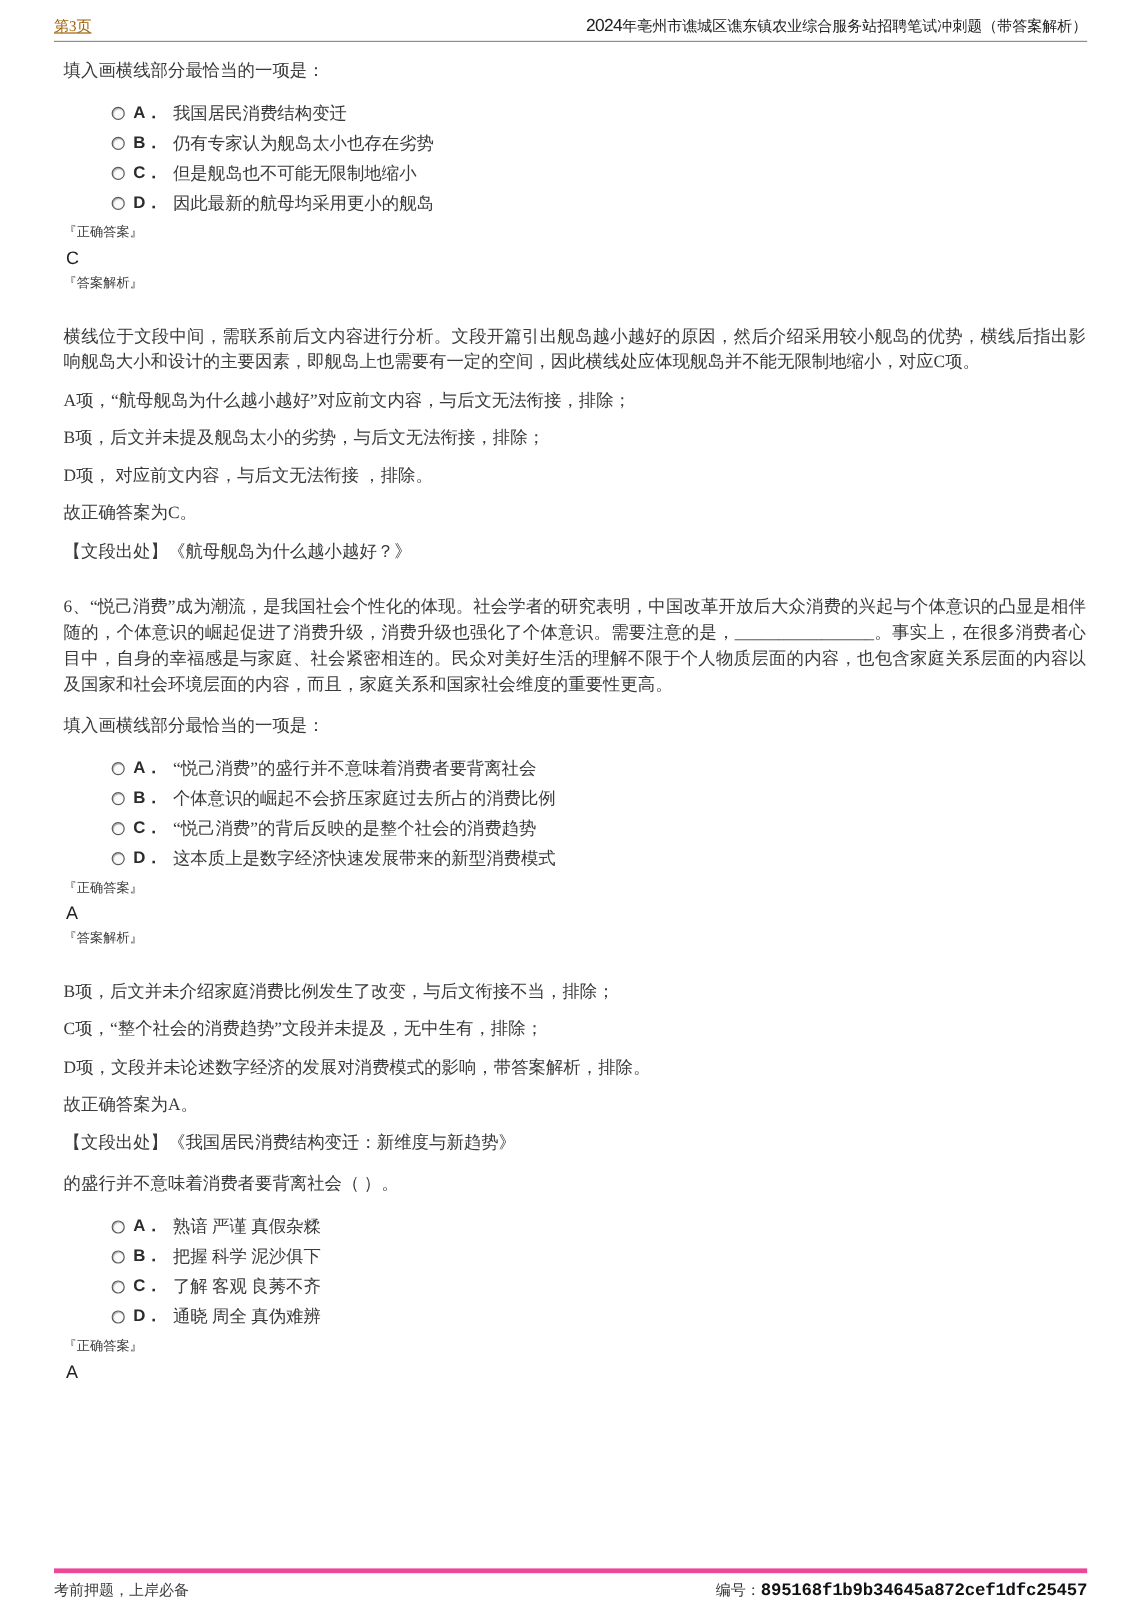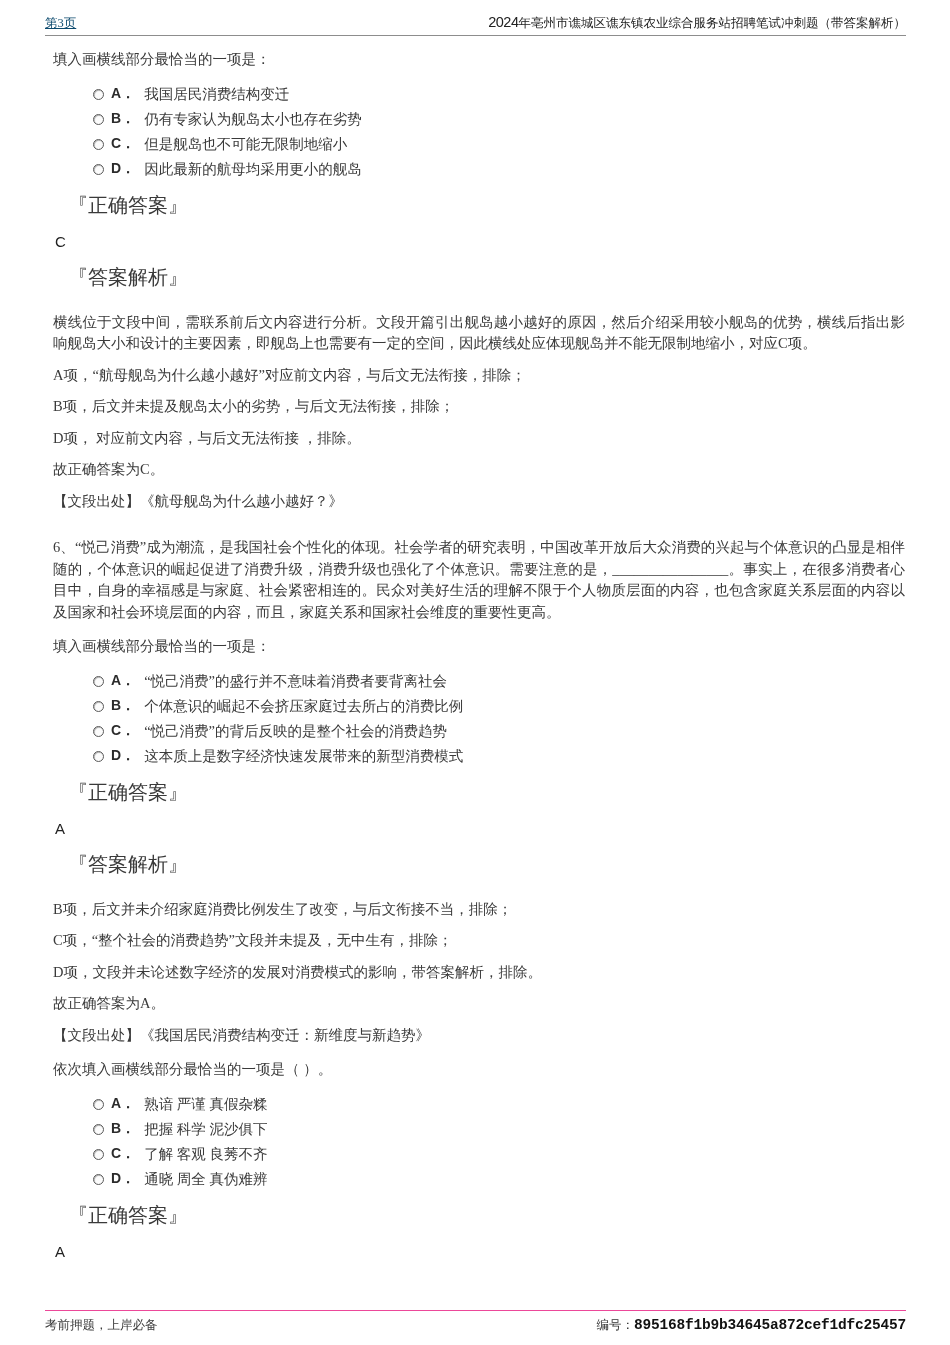--- a/index.html
+++ b/index.html
@@ -7,21 +7,21 @@
     position:relative; width:950px; height:1345px; background:#ffffff;
     font-family:"Liberation Serif","DejaVu Serif",serif;
     color:#2e2e2e; overflow:hidden;
   }
   
   .page-header {
     position:absolute; top:0; left:45px; right:44px;
     display:flex; justify-content:space-between; align-items:flex-end;
     padding:14px 0 3px 0; border-bottom:1px solid #8d8d8d;
   }
-  .page-num { font-size:12.5px; color:#0c4a6e;text-decoration:underline; }
+  .page-num { font-size:12.5px; color:#a16207;text-decoration:underline; }
   .doc-title { font-size:12.5px; color:#222; white-space:nowrap; }
   .doc-title .title-year {
     font-family:"Liberation Sans","DejaVu Sans",sans-serif;
     font-size:14.5px; font-weight:400; letter-spacing:-0.5px;
   }
   
   .content { position:absolute; top:49px; left:53px; right:45px; }
   .prompt, .stem, .paras p {
     margin:0; font-size:14.5px; line-height:21.5px; color:#3a3a3a;
     text-align:justify;
@@ -33,32 +33,32 @@
   .radio {
     display:inline-block; width:9px; height:9px; border:1px solid #5a5a5a;
     border-radius:50%; background:#fcfcfc; margin-right:7px; flex:0 0 auto;
     box-shadow:inset 0.6px 0.8px 1px rgba(0,0,0,0.35);
   }
   .opt-letter {
     font-family:"Liberation Sans","DejaVu Sans",sans-serif;
     font-size:14px; font-weight:700; color:#2b2b2b; margin-right:9px;
   }
   .opt-text { font-size:14.5px; color:#3a3a3a; }
-  .ans-label { margin:15px; font-size:20px; line-height:21px; color:#3a3a3a; }
+  .ans-label { margin:0; font-size:11px; line-height:21px; color:#3a3a3a; }
   .ans-value {
     margin:0 0 0 2px; font-family:"Liberation Sans","DejaVu Sans",sans-serif;
     font-size:15px; font-weight:400; line-height:21px; color:#222;
   }
   .paras { margin-top:24px; }
   .paras p { margin:10px 0; }
   
   .page-footer {
     position:absolute; left:45px; right:44px; bottom:11px;
     display:flex; justify-content:space-between; align-items:flex-end;
-    border-top:1px solid #ec4899; padding-top:6px;
+    border-top:4px solid #ec4899; padding-top:6px;
   }
   .footer-left { font-size:12.5px; color:#3c3c3c; }
   .footer-code { font-size:12.5px; color:#333; }
   .footer-code .code-value {
     font-family:Liberation Mono, monospace;
     font-size:14.5px; font-weight:700; letter-spacing:-0.2px; color:#111;margin-top:47px;
   }
 </style>
 </head>
 <body>
@@ -140,21 +140,21 @@
       <div class="paras">
         <p>B项，后文并未介绍家庭消费比例发生了改变，与后文衔接不当，排除；</p>
         <p>C项，“整个社会的消费趋势”文段并未提及，无中生有，排除；</p>
         <p>D项，文段并未论述数字经济的发展对消费模式的影响，带答案解析，排除。</p>
         <p>故正确答案为A。</p>
         <p>【文段出处】《我国居民消费结构变迁：新维度与新趋势》</p>
       </div>
     </section>
 
     <section>
-      <p class="prompt prompt-after-stem">依次填入画横线部分最恰当的一项是（ ）。</p>
+      <p class="prompt prompt-after-stem">的盛行并不意味着消费者要背离社会（ ）。</p>
       <div class="options">
         <div class="option">
           <span class="radio"></span>
           <span class="opt-letter">A．</span>
           <span class="opt-text">熟谙 严谨 真假杂糅</span>
         </div>
         <div class="option">
           <span class="radio"></span>
           <span class="opt-letter">B．</span>
           <span class="opt-text">把握 科学 泥沙俱下</span>

